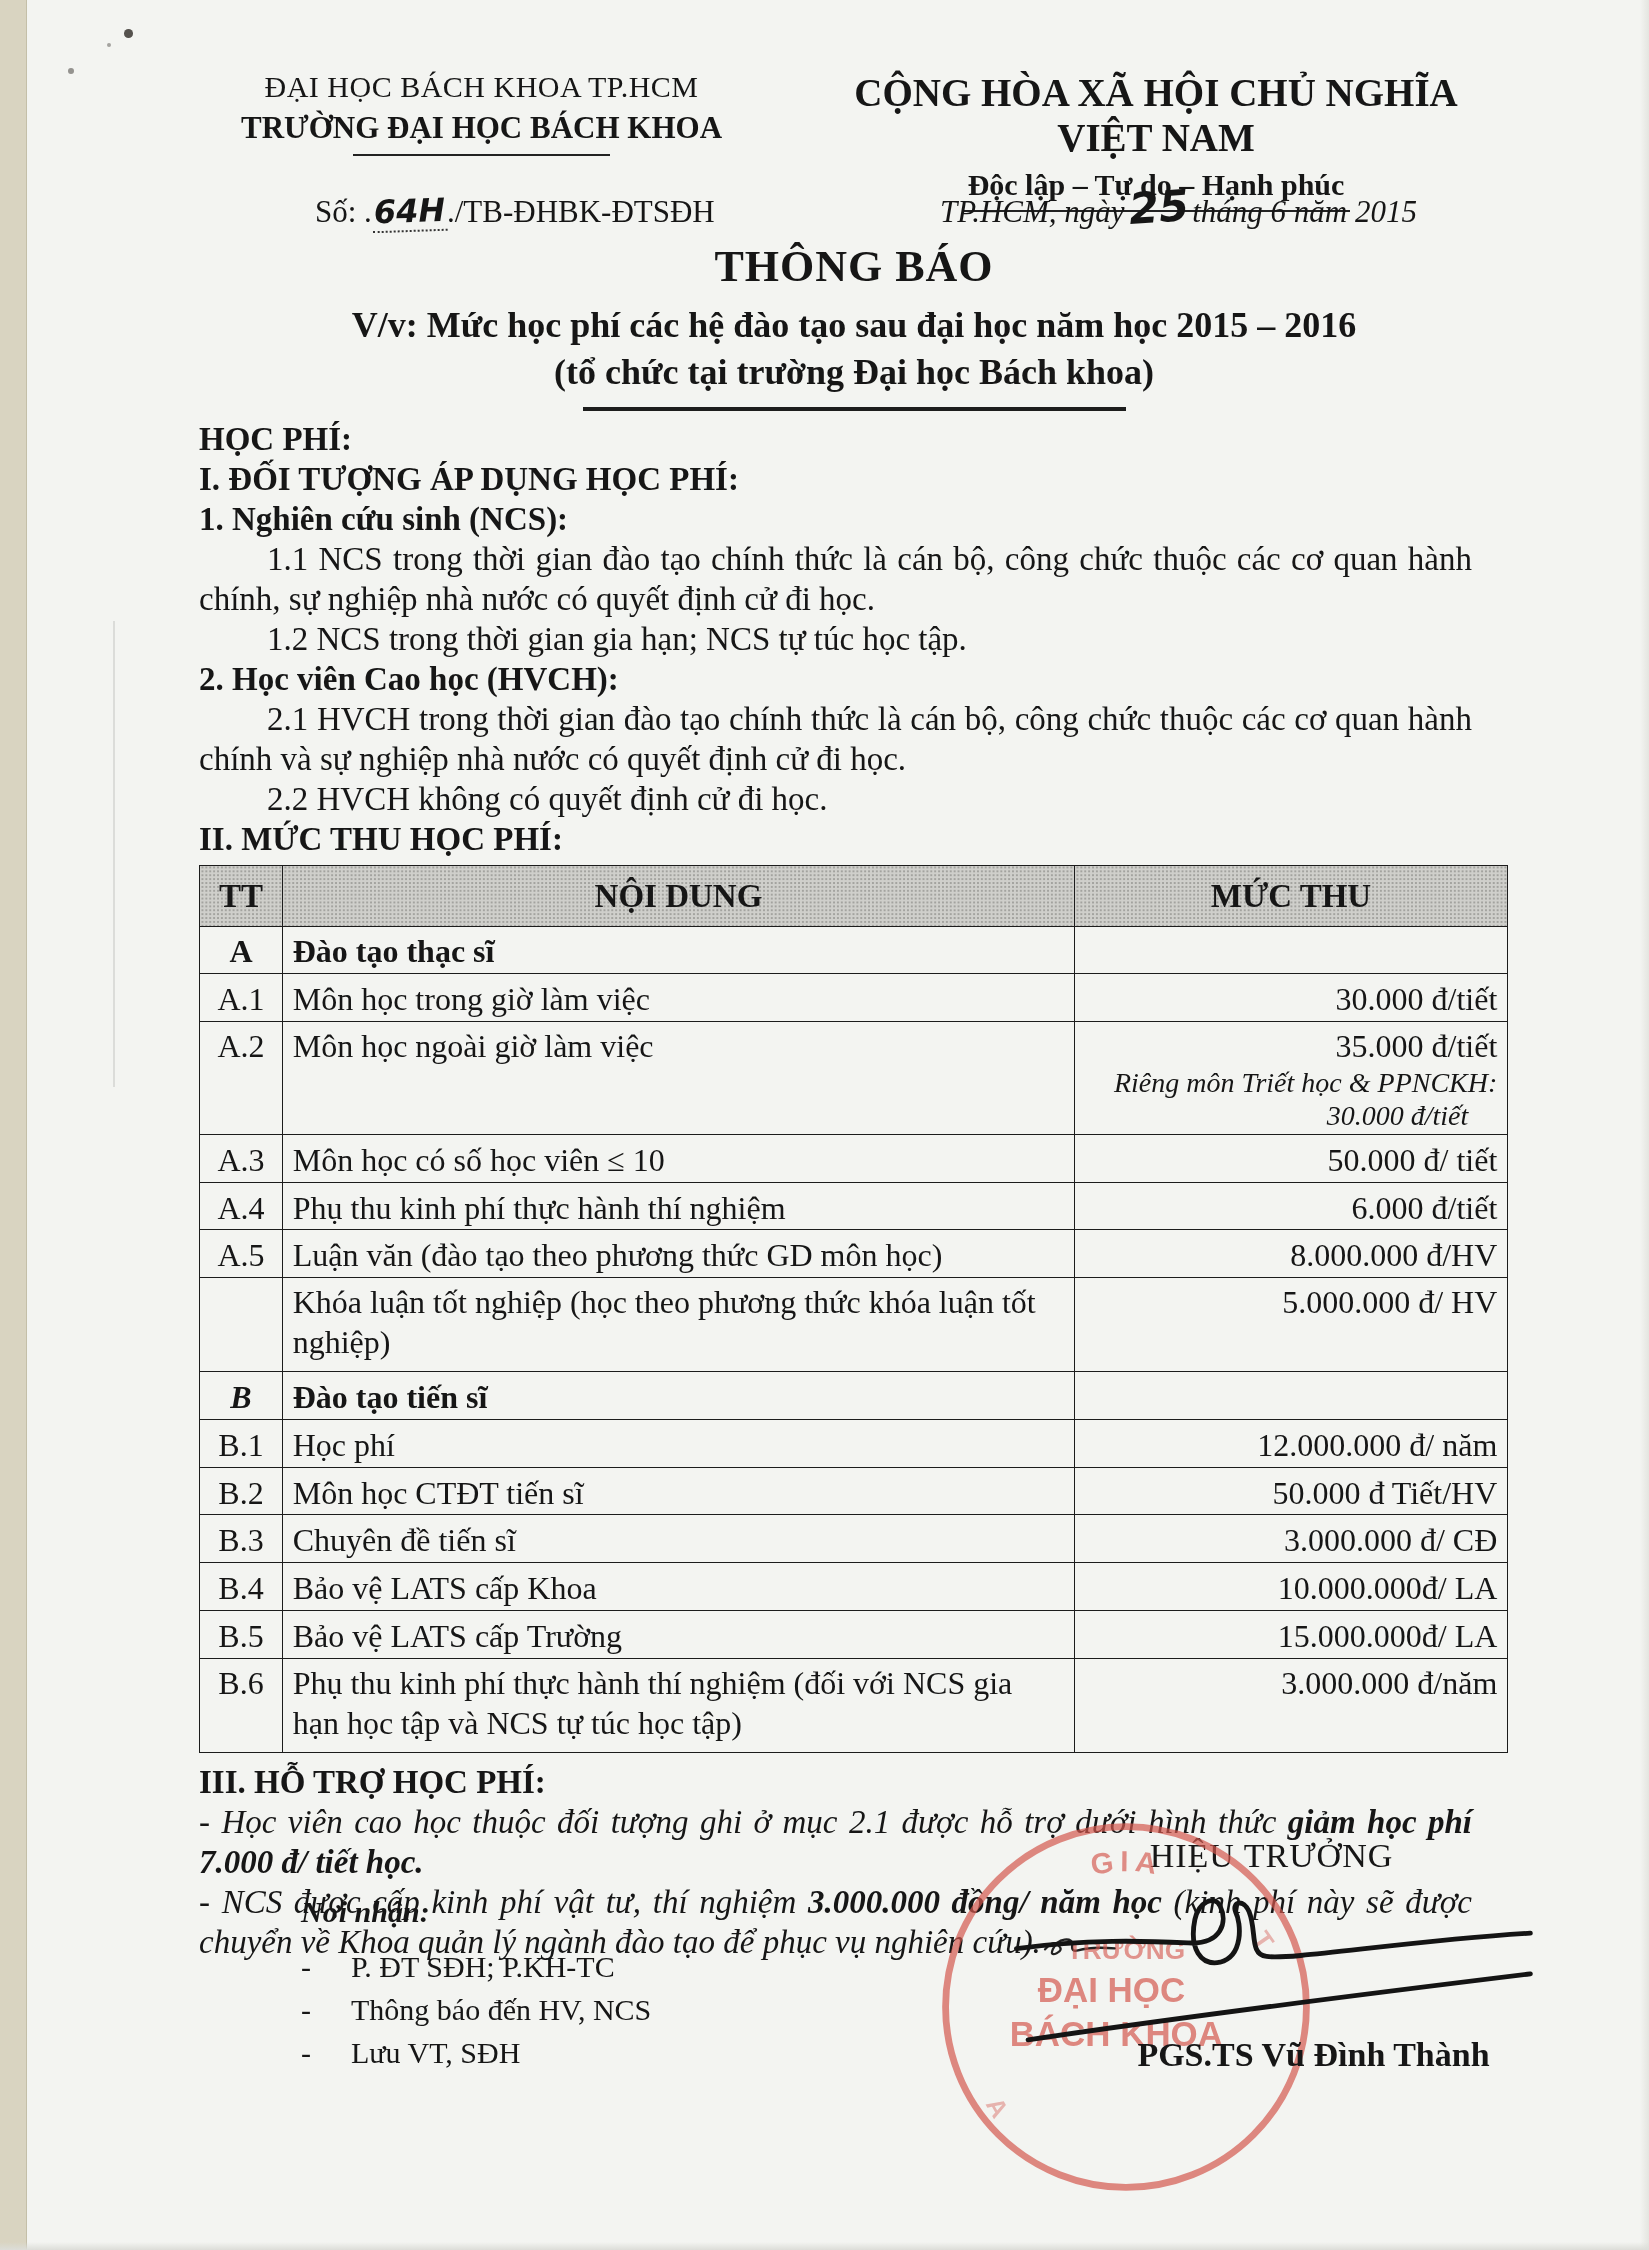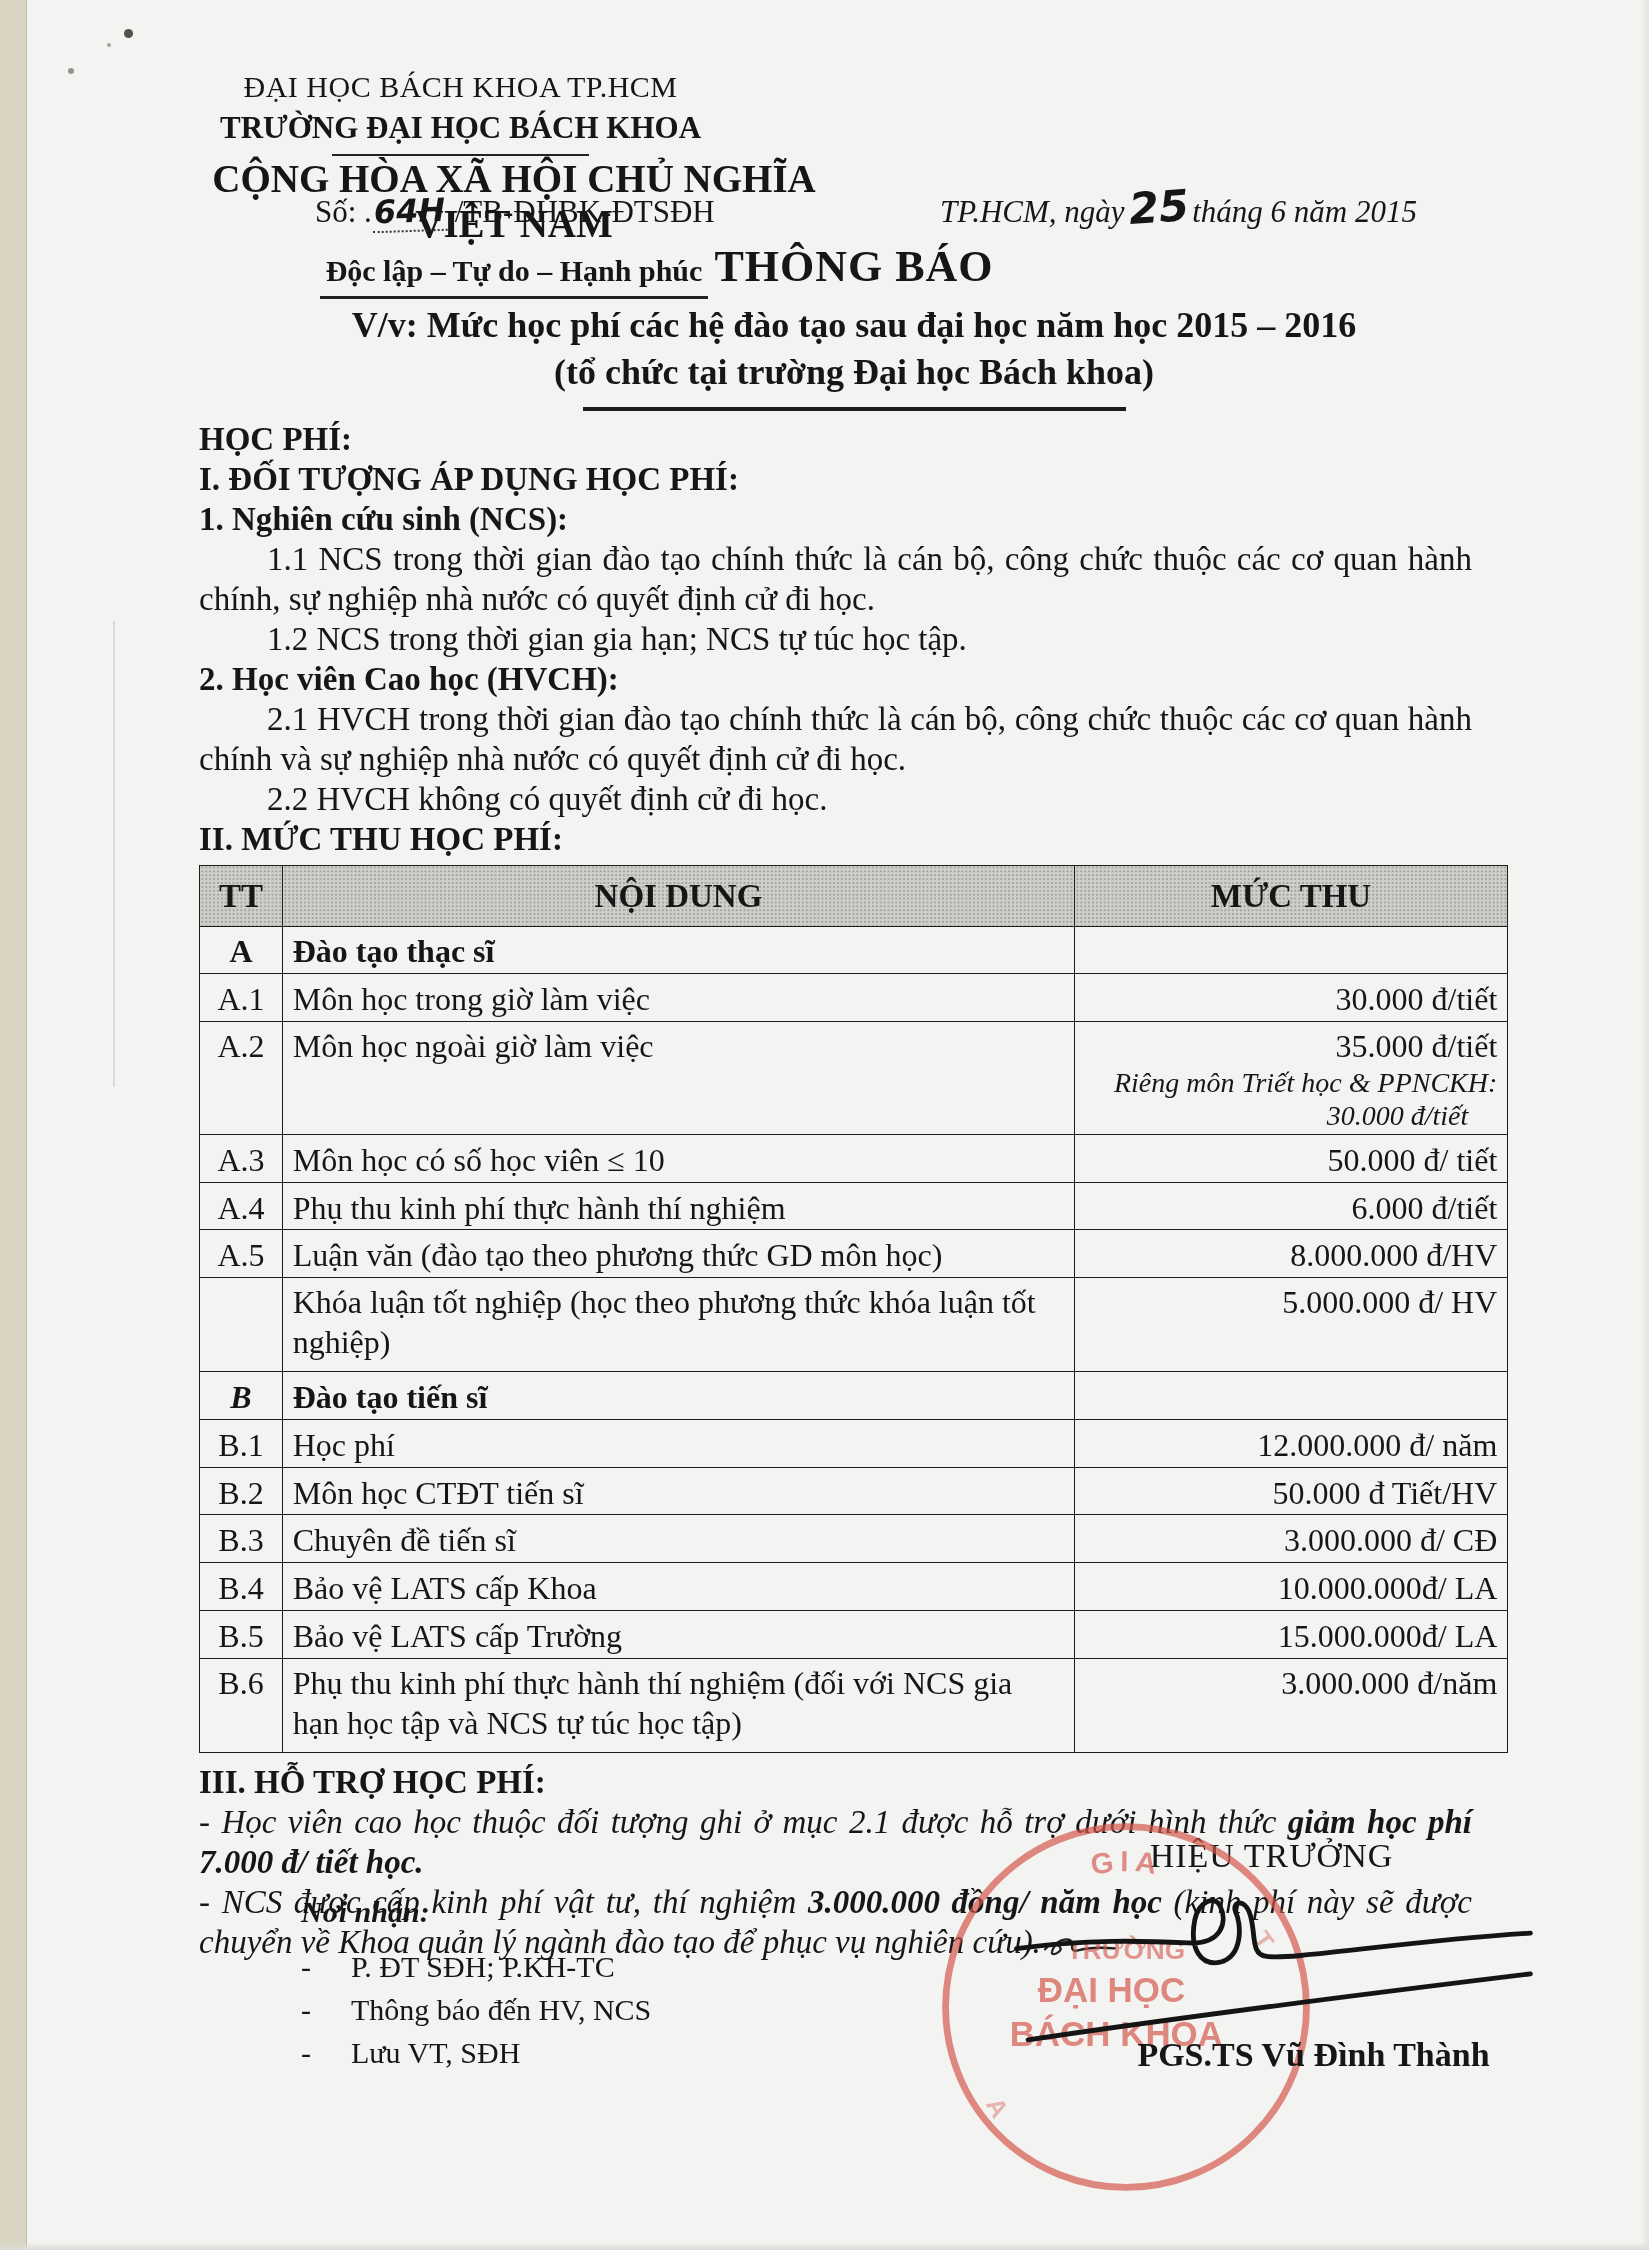--- a/index.html
+++ b/index.html
@@ -5,21 +5,21 @@
   html,body{margin:0;padding:0;}
   body{width:1650px;height:2250px;position:relative;background:#f3f4f1;overflow:hidden;
        font-family:"Liberation Serif","DejaVu Serif",serif;color:#161616;}
   .edge-strip{position:absolute;left:0;top:0;width:26px;height:2250px;background:#d9d4c1;border-right:1px solid #c4bfa8;}
   .page-shade{position:absolute;right:0;top:0;width:9.7px;height:2250px;background:linear-gradient(to left,#e2e3de,transparent);}
   .bottom-shade{position:absolute;left:0;bottom:0;width:1650px;height:7.8px;background:linear-gradient(to top,#dcddd8,transparent);}
   .speck{position:absolute;background:#55524e;border-radius:50%;}
   .fold-line{position:absolute;left:113px;top:621px;width:1.9px;height:466px;background:rgba(110,110,110,.18);}
 
   
-  .hdr{position:absolute;top:70px;left:179px;width:1291px;display:flex;justify-content:space-between;flex-direction:column;}
+  .hdr{position:absolute;top:70px;left:200px;width:1291px;display:flex;justify-content:space-between;}
   .hdr-left{width:563px;text-align:center;}
   .hdr-right{width:670px;text-align:center;}
   .org1{font-size:30px;letter-spacing:0.5px;}
   .org2{font-size:31px;font-weight:bold;margin-top:5.8px;}
   .rep1{font-size:39px;font-weight:bold;}
   .rep2{font-size:30px;font-weight:bold;margin-top:7.8px;}
   .u-line{height:2.9px;background:#222;margin:7.8px auto 0;}
   .u-left{width:257px;}
   .u-right{width:388px;}
 

